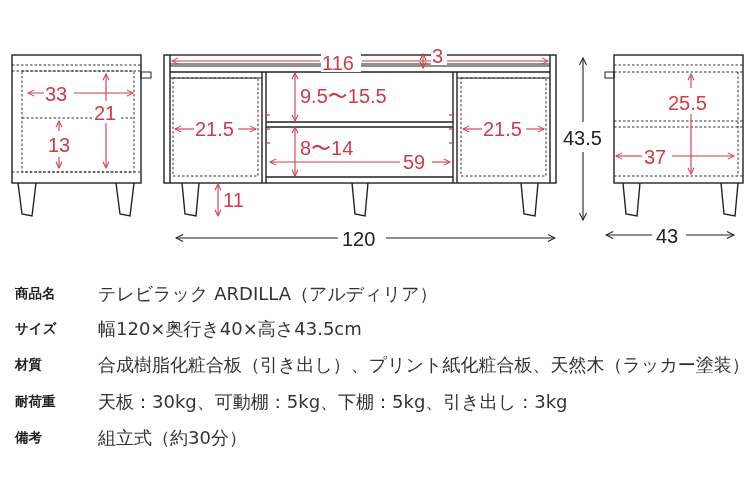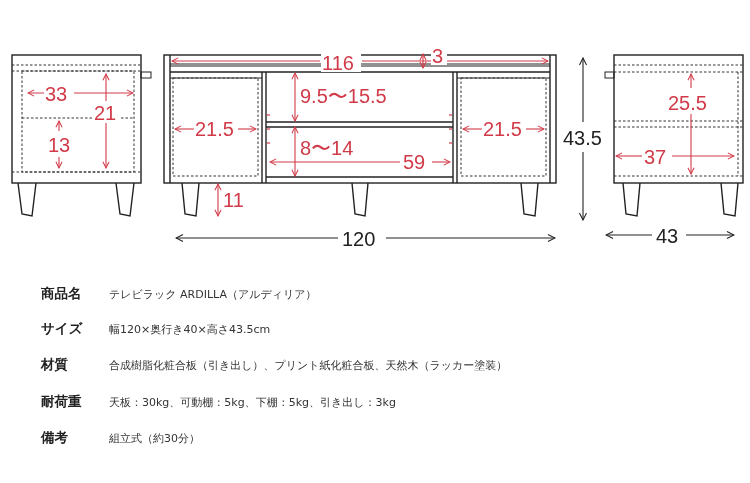--- a/index.html
+++ b/index.html
@@ -9,22 +9,22 @@
   .line { stroke:#222; stroke-width:1.4; fill:none; }
   .thin { stroke:#222; stroke-width:1; fill:none; }
   .dash { stroke:#333; stroke-width:1; fill:none; stroke-dasharray:2.5 2; }
   .red  { stroke:#d13a48; stroke-width:1.1; fill:none; }
   .blk  { stroke:#222; stroke-width:1.1; fill:none; }
   .rtxt { fill:#d13a48; font-family:"Liberation Sans",sans-serif; font-size:20px; }
   .btxt { fill:#222; font-family:"Liberation Sans",sans-serif; font-size:20px; }
   .bgw  { fill:#ffffff; }
   #specs { position:absolute; left:0; top:280px; width:750px; }
   .row { position:absolute; left:0; height:20px; display:flex; align-items:center; font-size:13px; }
-  .label { position:absolute; left:15px; width:80px; font-weight:bold; font-size:13.5px; color:#222; white-space:nowrap;margin-left:26px; }
-  .value { position:absolute; left:109px; font-size:11px; color:#333; white-space:nowrap; }
+  .label { position:absolute; left:15px; width:80px; font-weight:bold; font-size:13.5px; color:#222; white-space:nowrap; }
+  .value { position:absolute; left:98px; font-size:18px; color:#333; white-space:nowrap; }
 </style>
 </head>
 <body>
 
 <svg id="diagram" viewBox="0 0 750 260" xmlns="http://www.w3.org/2000/svg">
   <defs>
     <marker id="ar" viewBox="0 0 10 10" refX="9" refY="5" markerWidth="7" markerHeight="7" orient="auto-start-reverse">
       <path d="M1,1 L9,5 L1,9" fill="none" stroke="#d13a48" stroke-width="1.3"></path>
     </marker>
     <marker id="ab" viewBox="0 0 10 10" refX="9" refY="5" markerWidth="8" markerHeight="8" orient="auto-start-reverse">

